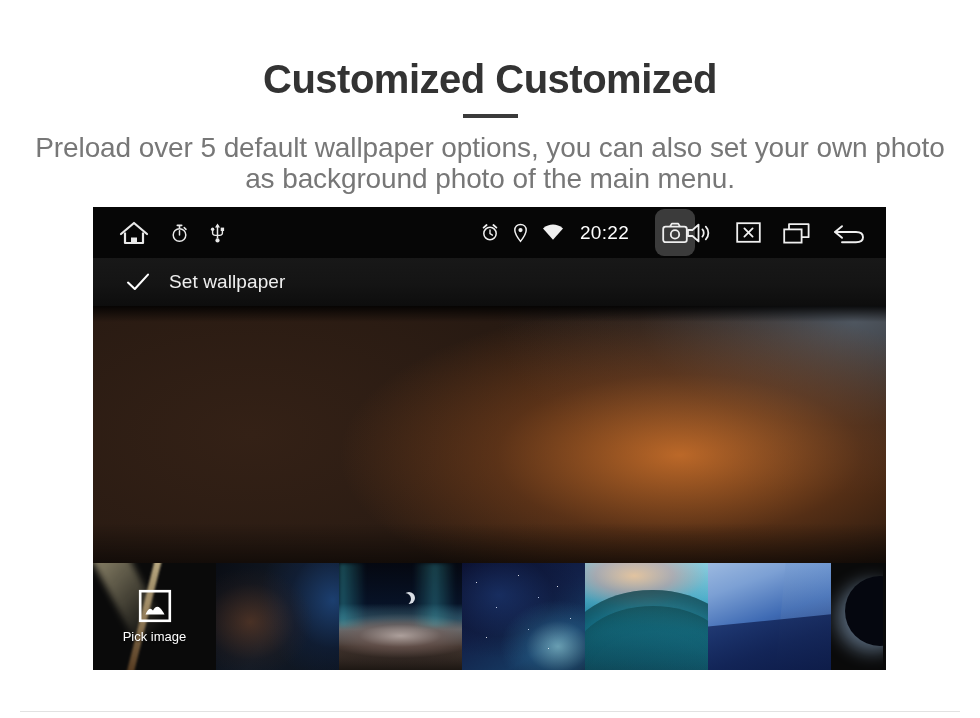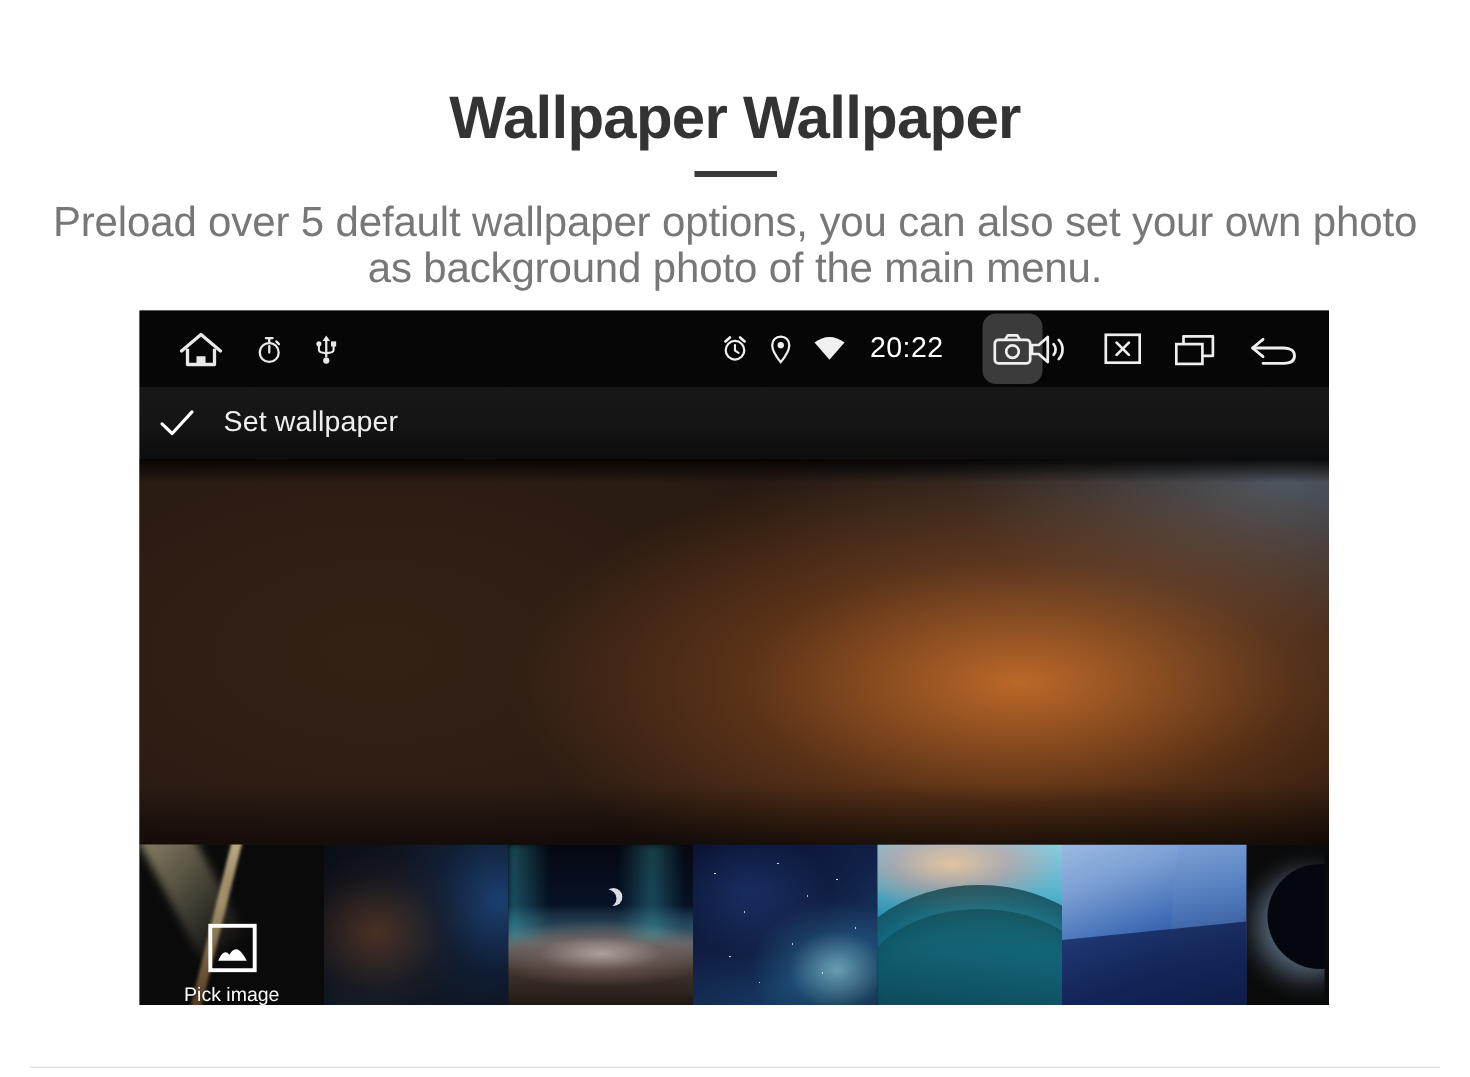--- a/index.html
+++ b/index.html
@@ -122,21 +122,21 @@
     justify-content: center;
     margin-left: 12px;
   }
 
   
   .action-bar {
     height: 48px;
     background: linear-gradient(180deg, #181818 0%, #141414 55%, #0d0d0d 100%);
     display: flex;
     align-items: center;
-    padding-left: 12px;
+    padding-left: 32px;
     gap: 18px;
   }
 
   .action-label {
     color: #efefef;
     font-size: 19px;
     letter-spacing: 0.1px;
   }
 
   
@@ -200,21 +200,21 @@
     transform: rotate(-28deg);
     filter: blur(3px);
   }
 
   .pick-overlay {
     position: absolute;
     left: 0; top: 0; right: 0; bottom: 0;
     display: flex;
     flex-direction: column;
     align-items: center;
-    justify-content: flex-end;
+    justify-content: center;
     gap: 6px;
   }
   .pick-label {
     color: #ffffff;
     font-size: 13px;
     text-shadow: 0 1px 2px rgba(0,0,0,0.5);
   }
 
   .thumb-2 {
     background:
@@ -320,21 +320,21 @@
     height: 1px;
     background: #e2e2e2;
   }
 </style>
 </head>
 <body>
 
 <div class="page">
 
   <div class="heading-block">
-    <div class="page-title">Wallpaper Wallpaper</div>
+    <div class="page-title">Customized Customized</div>
     <div class="title-rule"></div>
     <div class="page-subtitle">Preload over 5 default wallpaper options, you can also set your own photo as background photo of the main menu.</div>
   </div>
 
   <div class="device-panel">
 
     <div class="status-bar">
 
       <div class="sb-left">
         <span class="icon">

